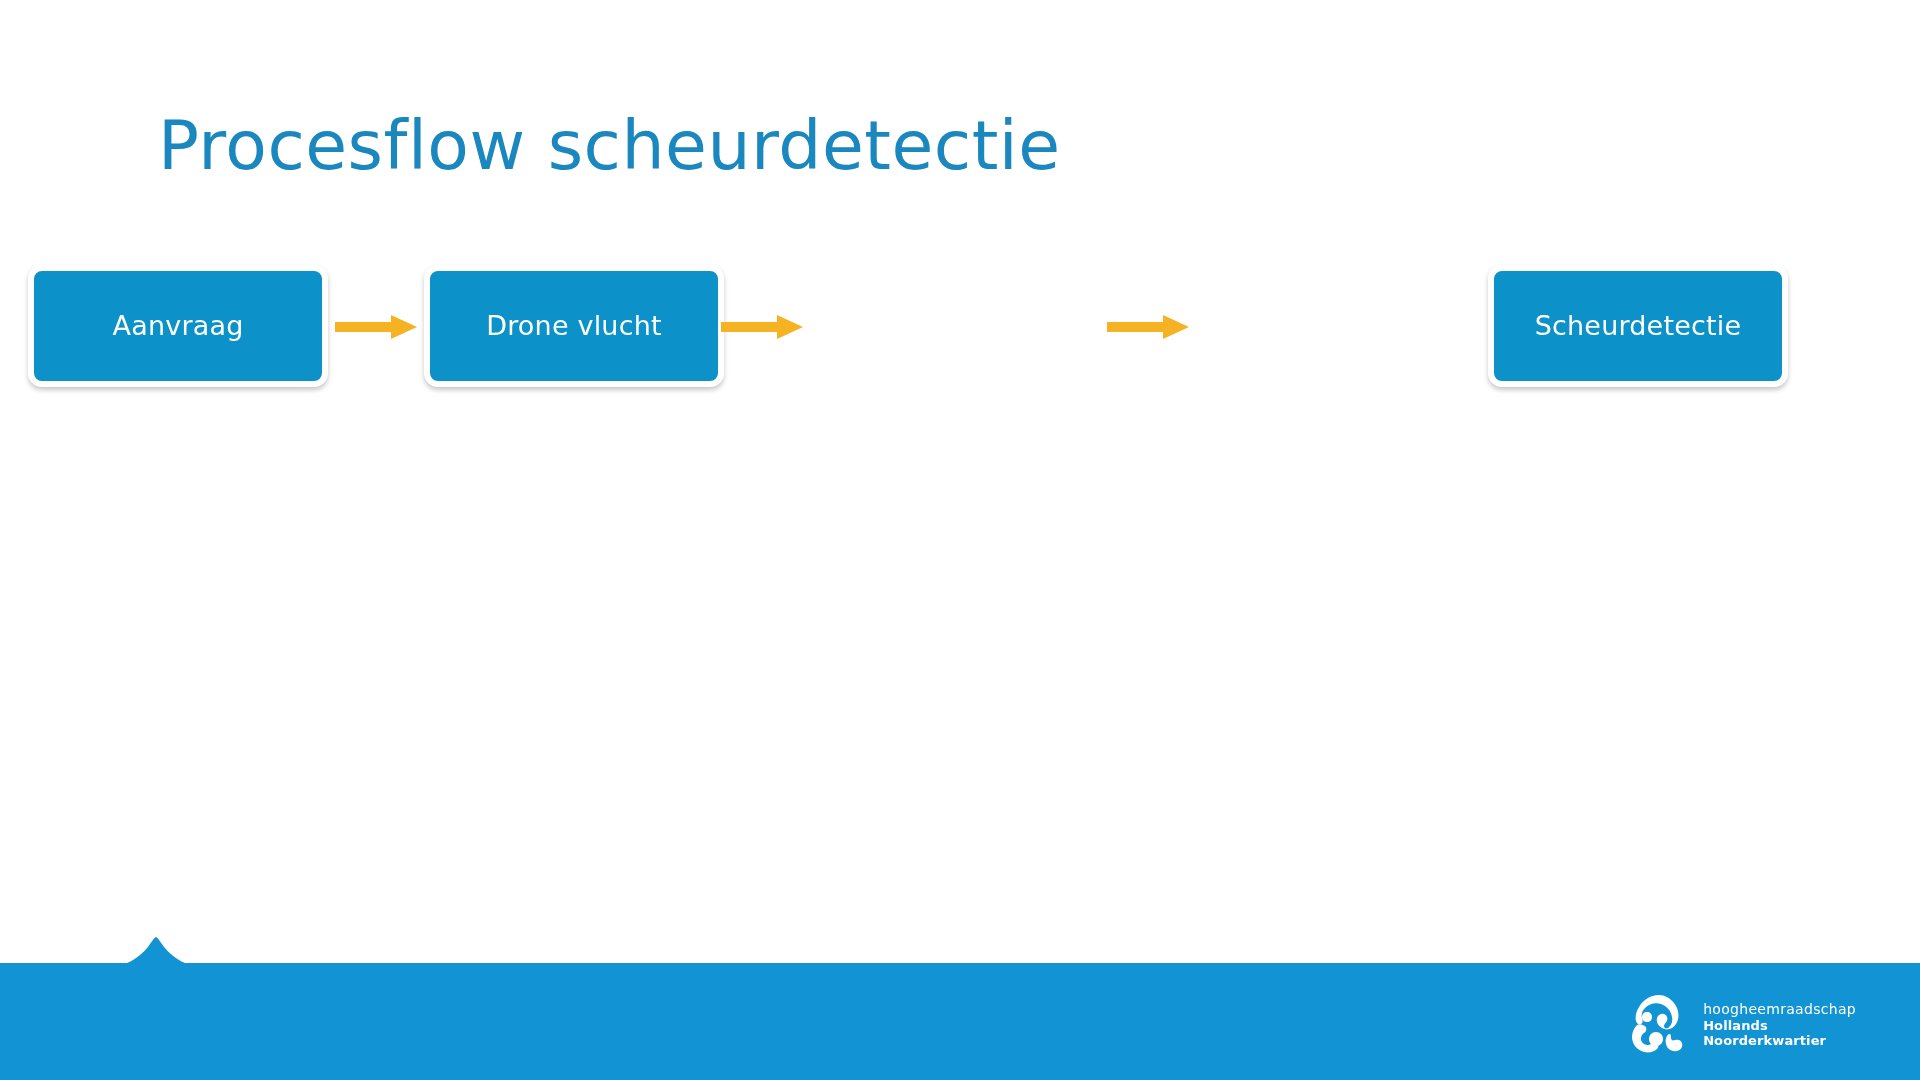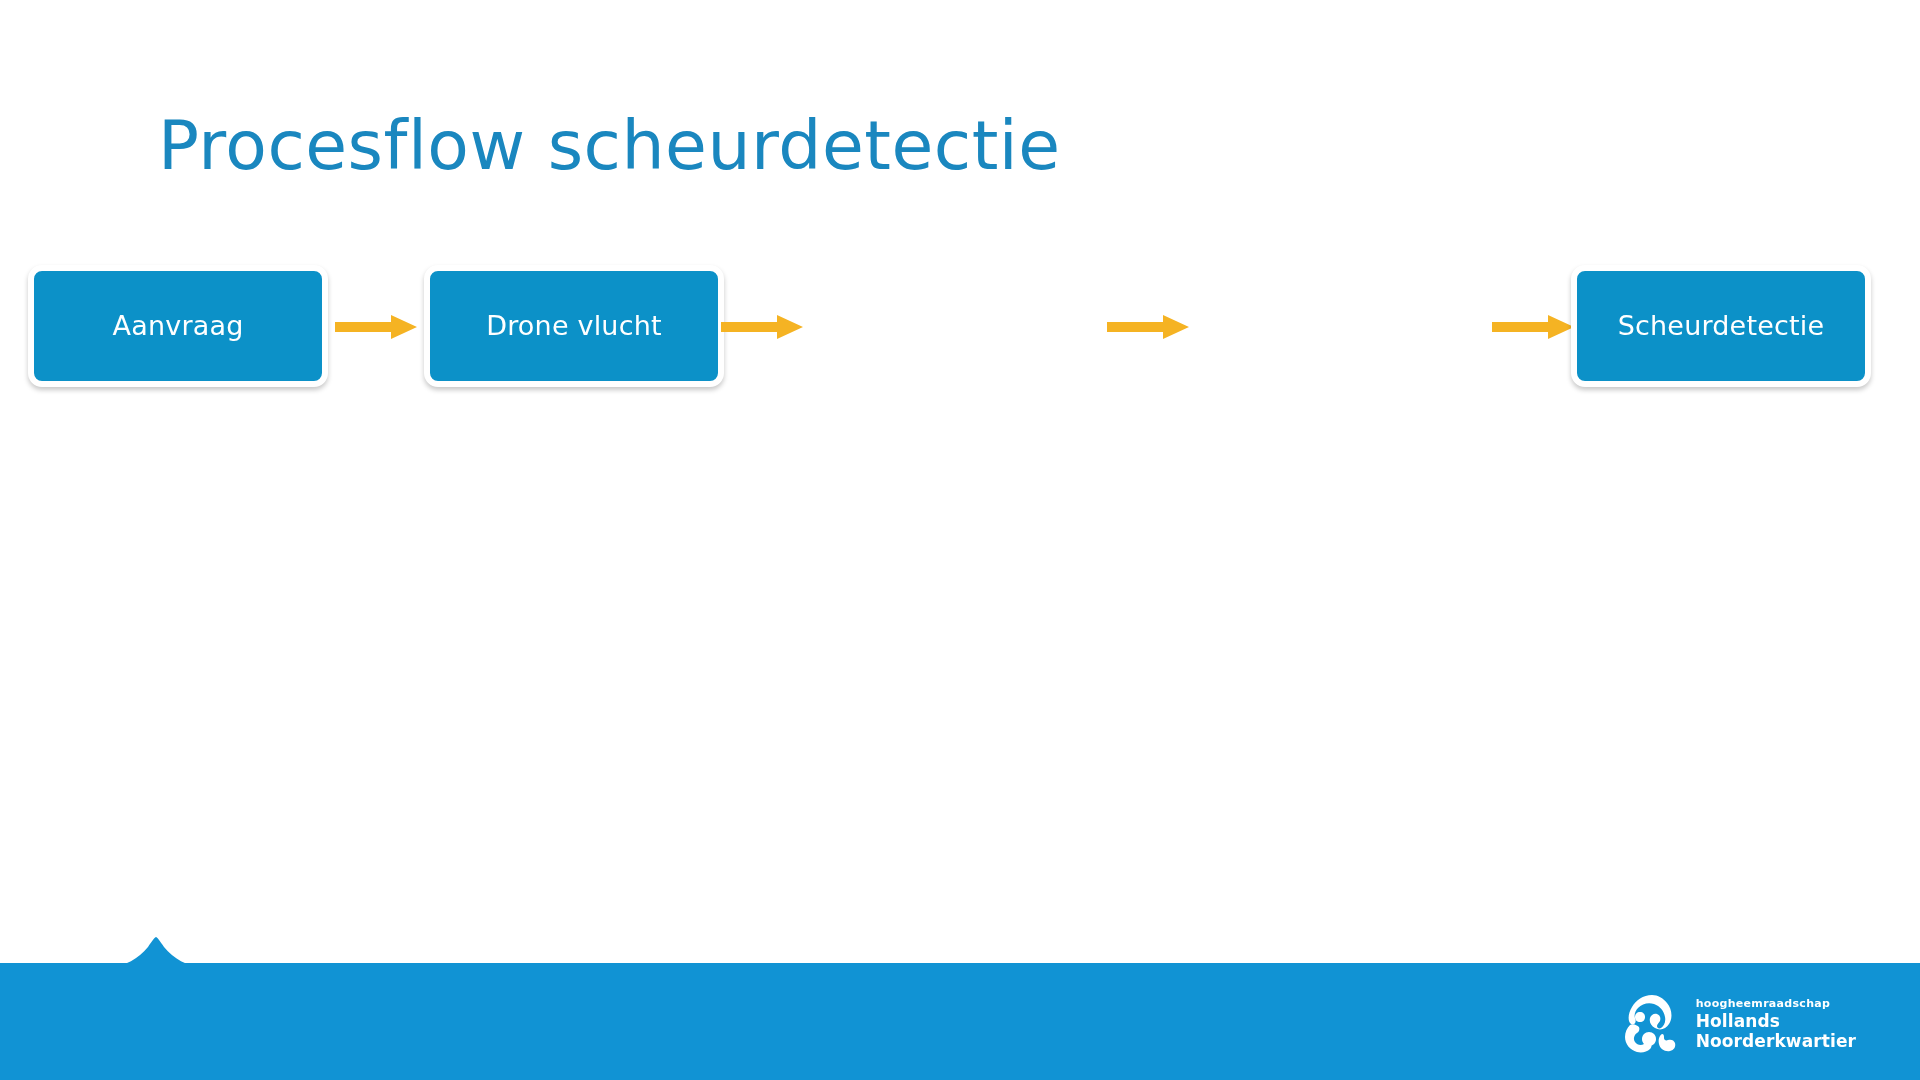--- a/index.html
+++ b/index.html
@@ -69,21 +69,21 @@
     line-height: 1.28;
     letter-spacing: 0.2px;
     padding: 0 10px;
     white-space: pre-line;
   }
 
   .node-0 { left: 28px; }
   .node-1 { left: 424px; justify-content: center; }
   .node-2 { left: 800px; }
   .node-3 { left: 1185px; }
-  .node-4 { left: 1571px; }
+  .node-4 { left: 1488px; }
 
   
   .flow-arrow {
     position: absolute;
     top: 58px;
     width: 82px;
     height: 28px;
   }
   .arrow-0 { left: 335px; }
   .arrow-1 { left: 721px; }
@@ -120,28 +120,28 @@
     width: 66px;
     height: 66px;
     flex: 0 0 auto;
   }
   .logo-text {
     color: #ffffff;
     font-family: "DejaVu Sans", sans-serif;
     line-height: 1.18;
   }
   .logo-line-1 {
-    font-size: 11px;
-    font-weight: 700;
+    font-size: 14px;
+    font-weight: 400;
     letter-spacing: 0.3px;
     display: block;
   }
   .logo-line-2,
   .logo-line-3 {
-    font-size: 17px;
+    font-size: 13px;
     font-weight: 700;
     letter-spacing: 0.1px;
     display: block;
   }
 </style>
 </head>
 <body>
 
 <div class="slide">
 

